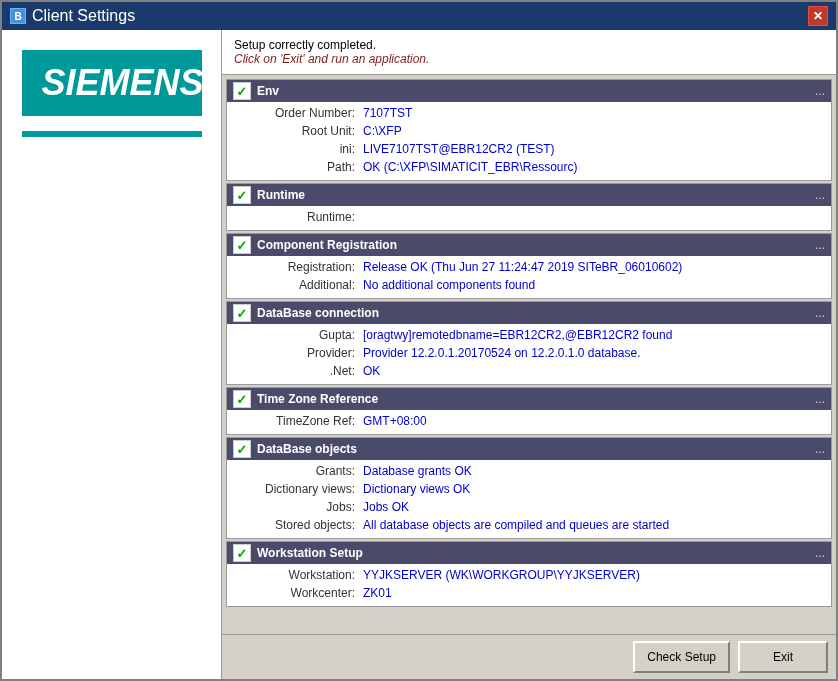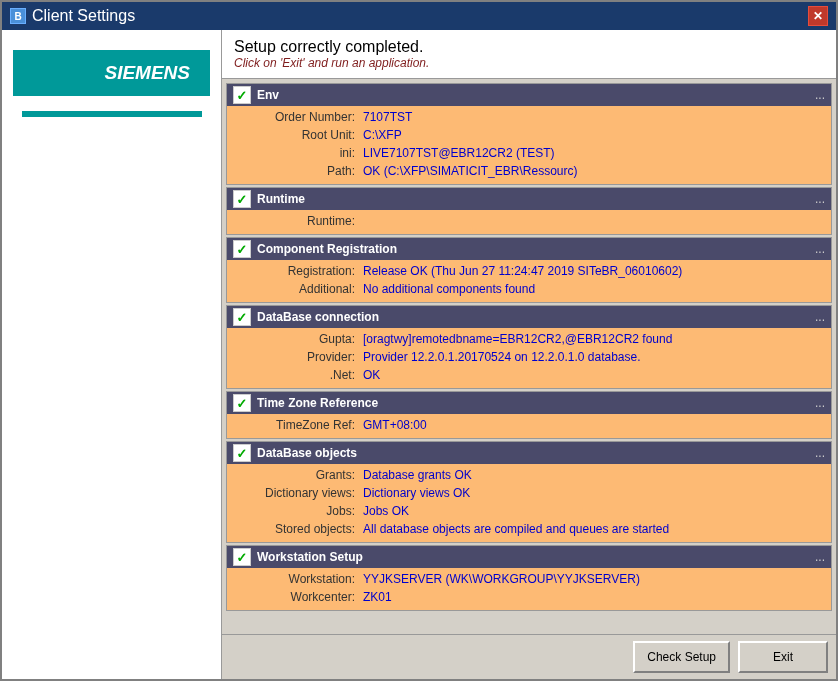--- a/index.html
+++ b/index.html
@@ -82,25 +82,25 @@
       display: flex;
       flex-direction: column;
       align-items: center;
       padding: 20px 10px;
       flex-shrink: 0;
     }
 
     .siemens-logo {
       background: #009999;
       color: white;
-      font-size: 19px;
+      font-size: 36px;
       font-weight: bold;
       font-style: italic;
       padding: 12px 20px;
-      width: 197px;
+      width: 180px;
       text-align: right;
       margin-bottom: 15px;
     }
 
     .logo-bar {
       width: 180px;
       height: 6px;
       background: #009999;
     }
 
@@ -113,21 +113,21 @@
     }
 
     .status-header {
       background: white;
       padding: 8px 12px;
       border-bottom: 1px solid #999;
       flex-shrink: 0;
     }
 
     .status-title {
-      font-size: 16px;
+      font-size: 12px;
       font-weight: normal;
       color: #000;
     }
 
     .status-subtitle {
       font-size: 12px;
       font-style: italic;
       color: #7f1d1d;
     }
 
@@ -175,21 +175,21 @@
       font-weight: bold;
     }
 
     .section-dots {
       color: #ccc;
       font-size: 12px;
       cursor: pointer;
     }
 
     .section-body {
-      background: #fdba74;
+      background: #ffffff;
       padding: 3px 6px;
     }
 
     .field-row {
       display: flex;
       align-items: flex-start;
       padding: 1px 0;
       min-height: 18px;
     }
 

